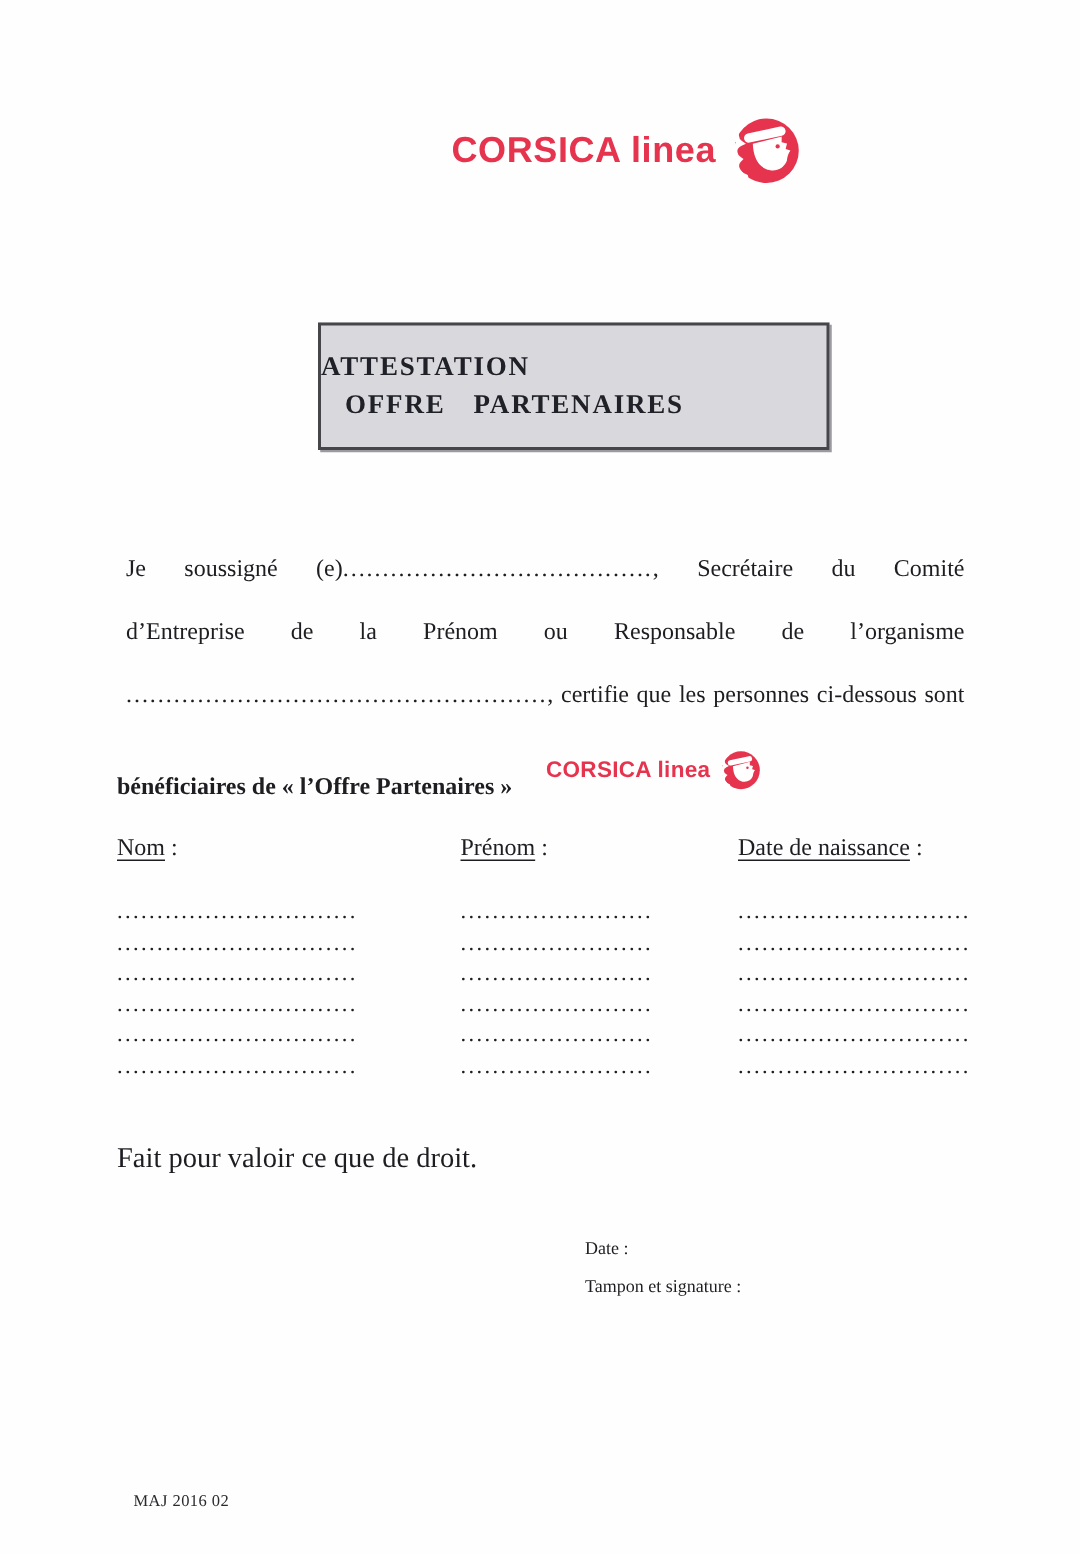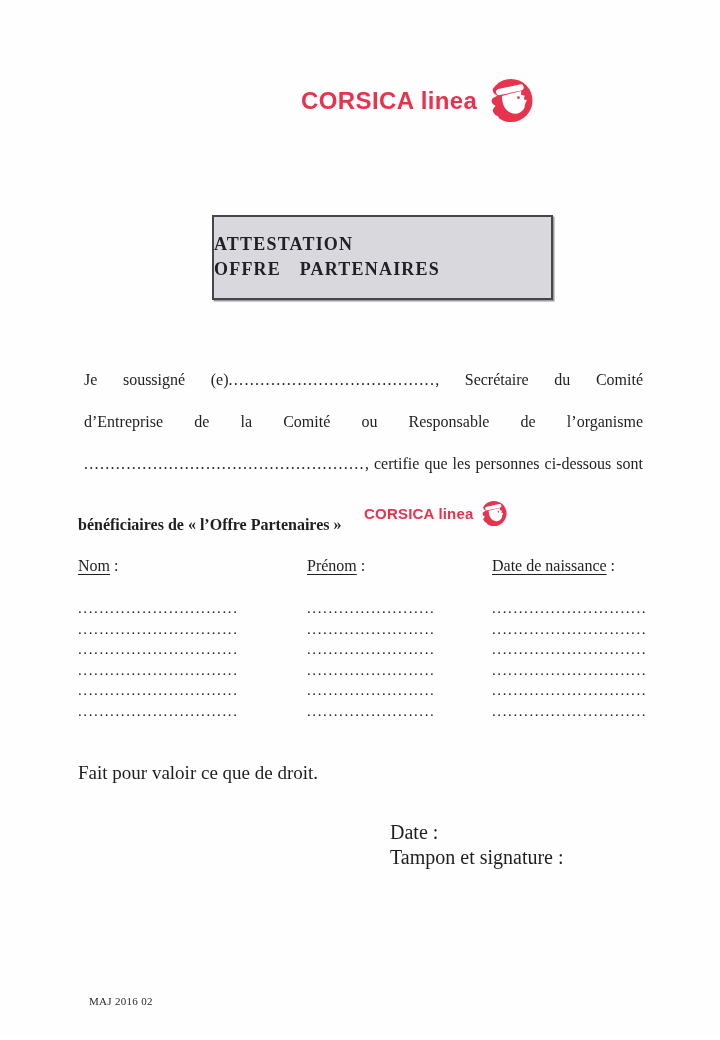--- a/index.html
+++ b/index.html
@@ -33,21 +33,21 @@
     position:absolute;left:212px;top:215px;width:341px;height:85px;
     background:var(--box-bg);
     border:2px solid var(--box-border);
     box-shadow:1.5px 1.5px 0 #9a9aa0;
     text-align:left;box-sizing:border-box;padding-top:15px;
   }
   .title-box .tline{
     font-weight:bold;font-size:18px;line-height:25px;
     letter-spacing:1.2px;color:#202028;
   }
-  .title-box .tline2{word-spacing:13px;}
+  .title-box .tline2{word-spacing:13px;padding-left:16px;}
   
   .para-line{
     position:absolute;left:64px;width:559px;height:24px;line-height:24px;
     font-size:16px;text-align:justify;overflow:hidden;white-space:normal;margin-left:20px;
   }
   .para-line::after{content:"";display:inline-block;width:100%;height:0;}
   .dots{letter-spacing:1.3px;}
   .plain-line{position:absolute;left:78px;font-size:16px;line-height:24px;font-weight:bold;}
   
   .hdr{position:absolute;top:557px;font-size:16px;}
@@ -56,21 +56,21 @@
   .hdr-prenom{left:307px;}
   .hdr-dob{left:492px;}
   .dotrows{position:absolute;left:78px;top:598px;width:570px;}
   .drow{position:relative;height:20.6px;line-height:20.6px;}
   .dc{position:absolute;top:0;font-size:15px;letter-spacing:1.6px;white-space:nowrap;}
   .dc1{left:0;}
   .dc2{left:229px;}
   .dc3{left:414px;}
   
   .closing{position:absolute;left:78px;top:762px;font-size:19px;}
-  .sig{position:absolute;left:390px;top:820px;font-size:20px;line-height:25px;}
+  .sig{position:absolute;left:390px;top:820px;font-size:12px;line-height:25px;}
   .footer{position:absolute;left:89px;top:995px;font-size:11px;letter-spacing:.3px;color:#2a2a2e;}
 </style>
 </head>
 <body>
 
 <div class="page">
 
   <div class="logo logo-main">
     <span class="brand">CORSICA linea</span>
     <svg viewBox="0 0 64 64" aria-hidden="true">
@@ -84,21 +84,21 @@
     </svg>
   </div>
 
   <div class="title-box">
     <div class="tline">ATTESTATION</div>
     <div class="tline tline2">OFFRE PARTENAIRES</div>
   </div>
 
   <div class="para-line" style="top:368px;"><span>Je soussigné (e)</span><span class="dots">.......................................</span><span>, Secrétaire du Comité</span></div>
 
-  <div class="para-line" style="top:410px;">d’Entreprise de la Comité ou Responsable de l’organisme</div>
+  <div class="para-line" style="top:410px;">d’Entreprise de la Prénom ou Responsable de l’organisme</div>
 
   <div class="para-line" style="top:452px;"><span class="dots">.....................................................</span><span>, certifie que les personnes ci-dessous sont</span></div>
 
   <div class="logo logo-small">
     <span class="brand">CORSICA linea</span>
     <svg viewBox="0 0 64 64" aria-hidden="true">
       <circle cx="35" cy="32" r="26" fill="var(--brand-red)"></circle>
       <path d="M16 11 C7 16 11 24 14 26 C6 30 10 37 13 39 C8 44 12 51 18 53" stroke="#fff" stroke-width="4.5" fill="none" stroke-linecap="round"></path>
       <g transform="rotate(-12 36 30)">
         <path d="M25 24 C23.5 33 24.5 41 31 46 C37.5 50.5 45 49 49 43 C50 40 51 38 53.5 35.5 L50 33.5 L52 29.5 L48 27.5 L49 23 Z" fill="#fff"></path>

